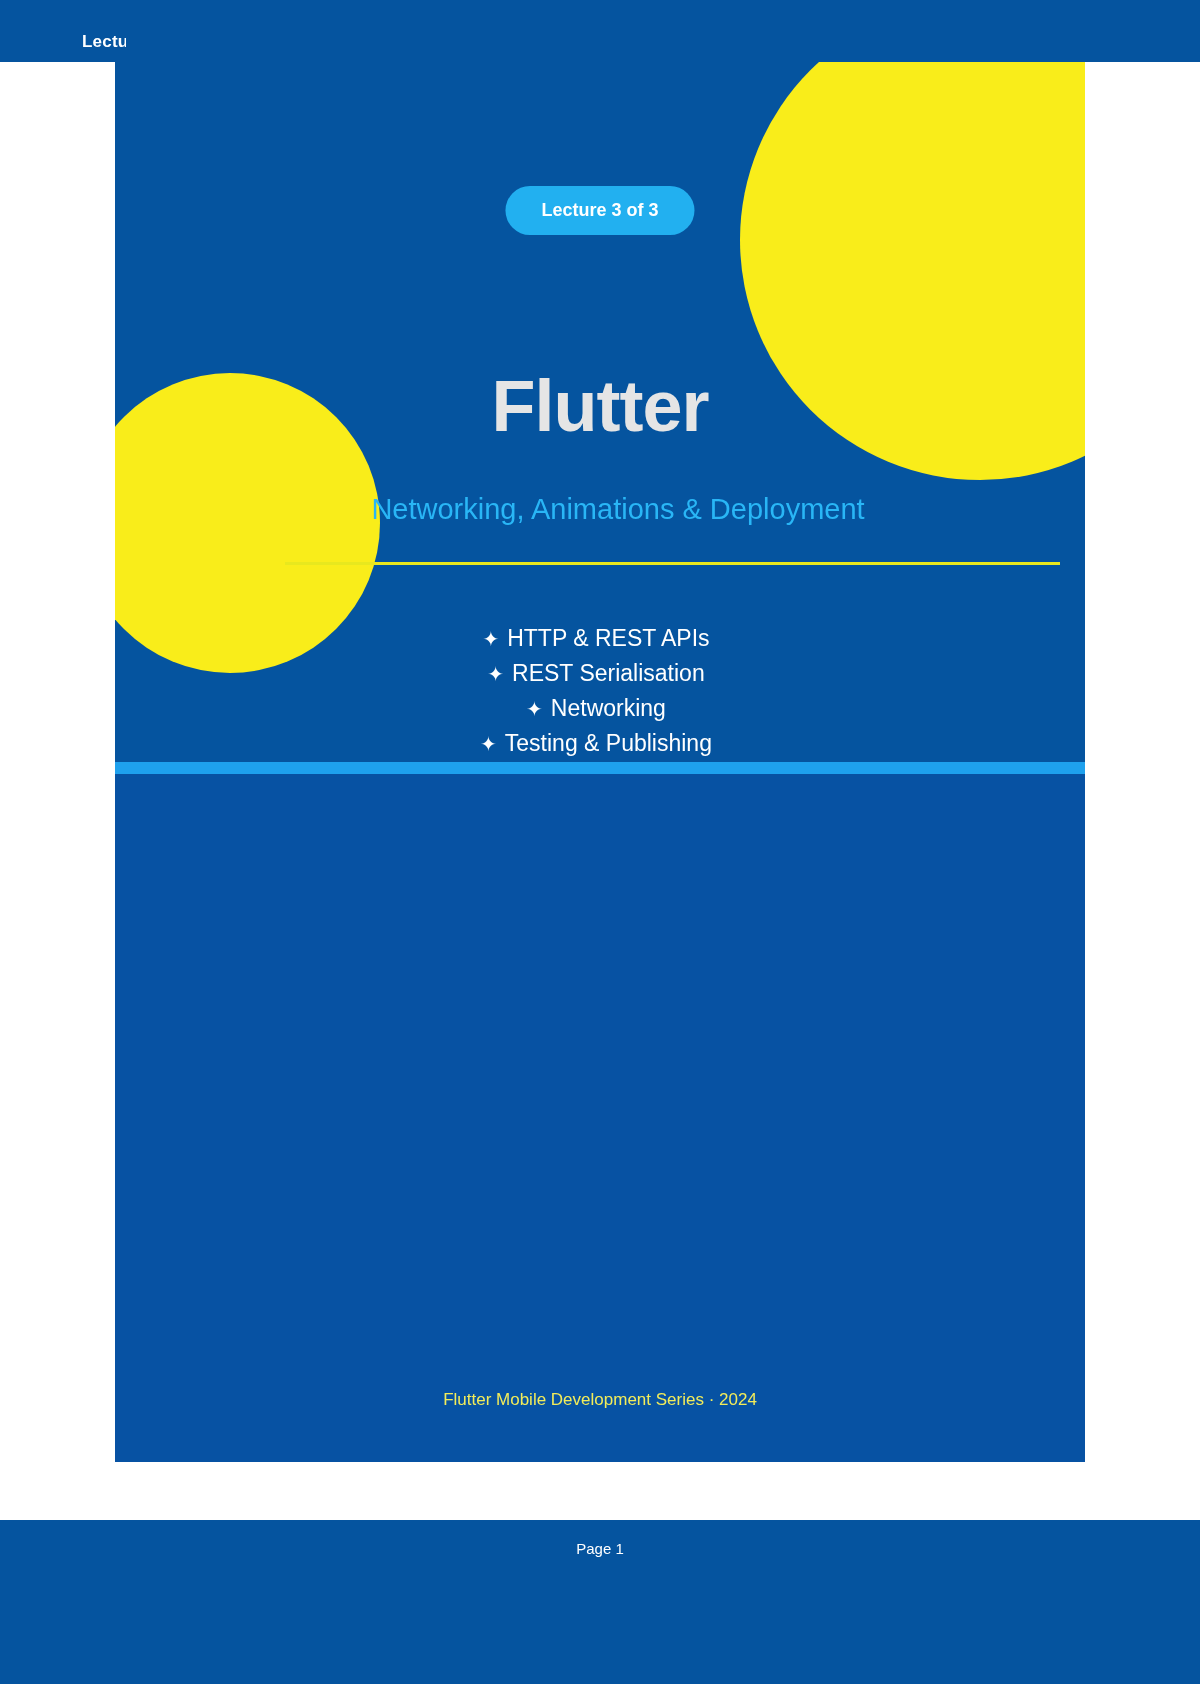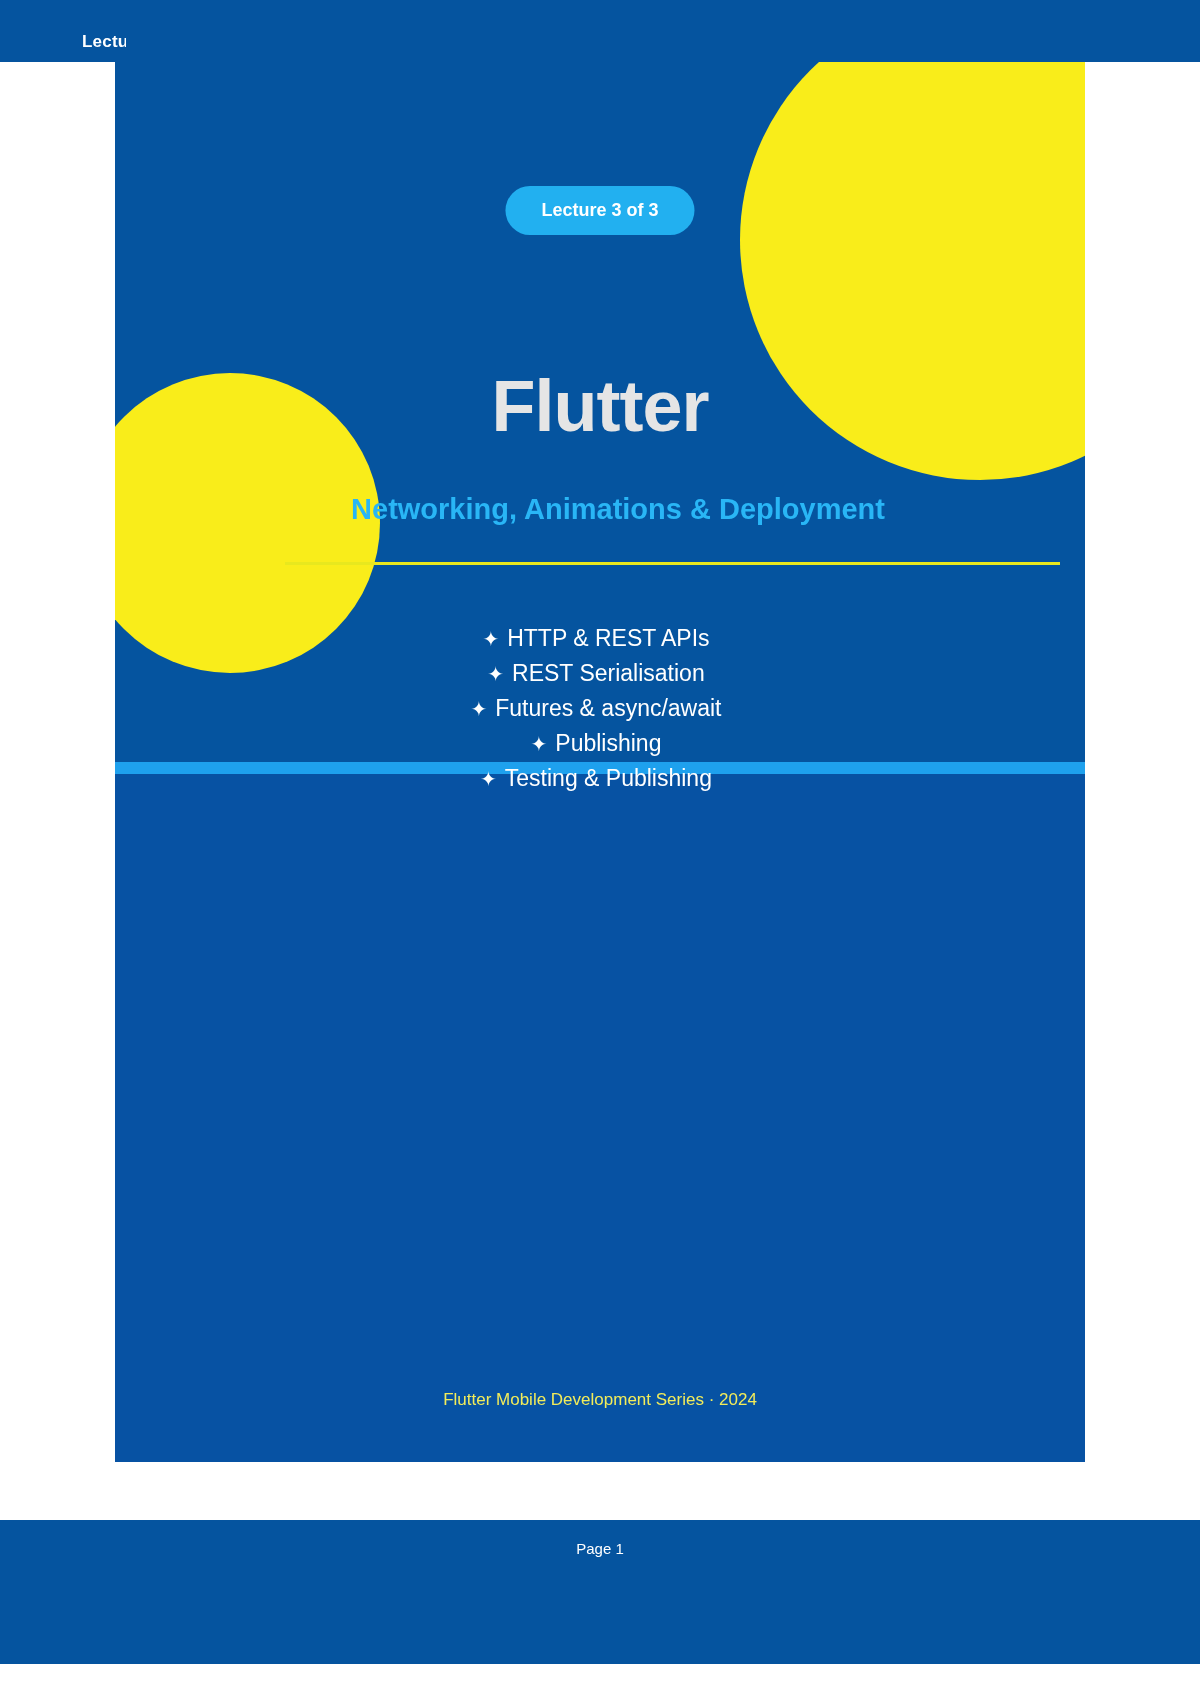--- a/index.html
+++ b/index.html
@@ -113,21 +113,21 @@
 
   
   .slide-subtitle {
     position: absolute;
     left: 0;
     right: 0;
     top: 431px;
     text-align: center;
     color: #29b6f6;
     font-size: 29px;
-    font-weight: bold;
+    font-weight: normal;
     z-index: 5;
     margin-left: 36px;
   }
 
   
   .divider {
     position: absolute;
     left: 170px;
     width: 775px;
     top: 500px;
@@ -190,21 +190,21 @@
     font-size: 17px;
     z-index: 7;
   }
 
   
   .page-bar {
     position: absolute;
     left: 0;
     top: 1520px;
     width: 1200px;
-    height: 144px;
+    height: 164px;
     background: #05549f;
   }
   .page-number {
     position: absolute;
     left: 0;
     right: 0;
     top: 20px;
     text-align: center;
     color: #ffffff;
     font-size: 15px;
@@ -233,24 +233,21 @@
     <div class="divider"></div>
 
     <div class="bullets">
       <div class="bullet">
         <span class="bullet-mark">✦</span><span>HTTP &amp; REST APIs</span>
       </div>
       <div class="bullet">
         <span class="bullet-mark">✦</span><span>REST Serialisation</span>
       </div>
       <div class="bullet">
-        <span class="bullet-mark">✦</span><span>Futures &amp; async/await</span>
-      </div>
-      <div class="bullet">
-        <span class="bullet-mark">✦</span><span>Publishing</span>
+        <span class="bullet-mark">✦</span><span>Networking</span>
       </div>
       <div class="bullet">
         <span class="bullet-mark">✦</span><span>Testing &amp; Publishing</span>
       </div>
     </div>
 
     <div class="accent-bar"></div>
     <div class="lower-panel"></div>
 
     <div class="slide-footer">Flutter Mobile Development Series  ·  2024</div>

